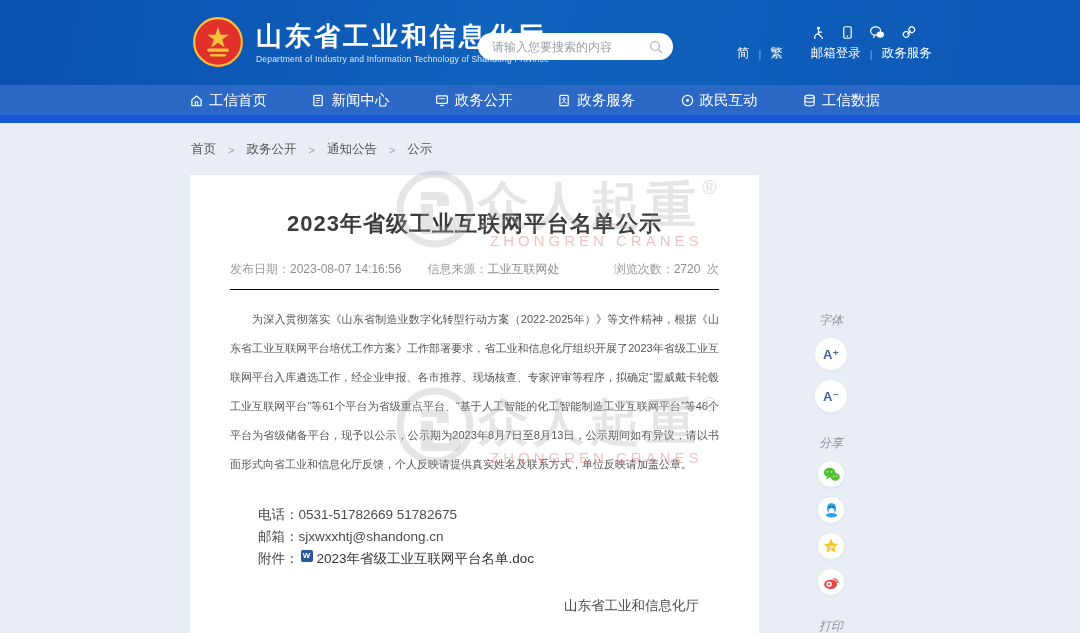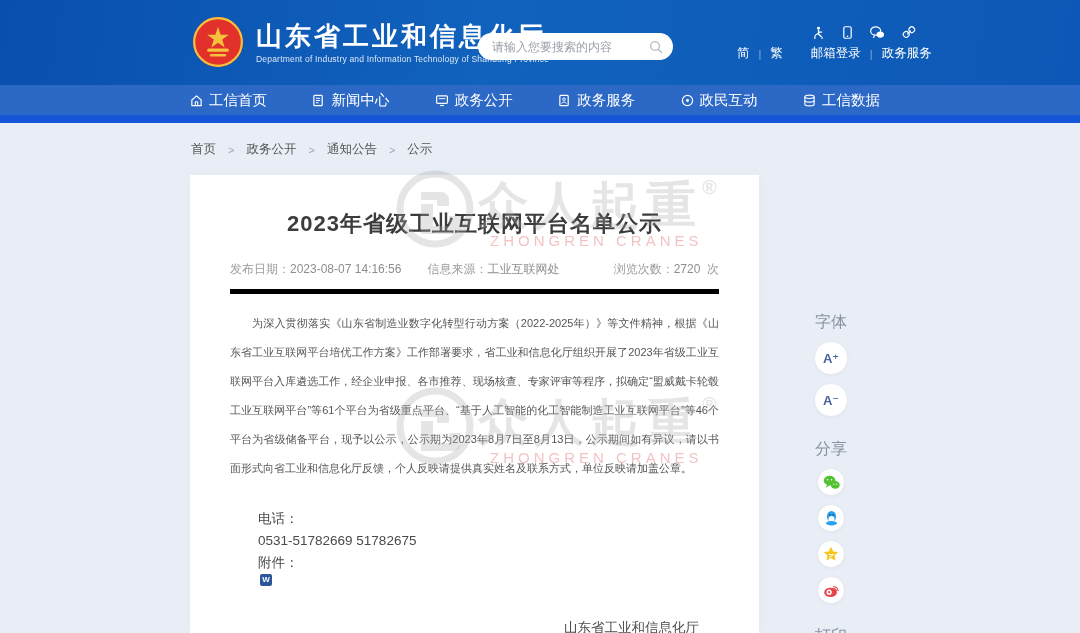--- a/index.html
+++ b/index.html
@@ -42,38 +42,38 @@
   .breadcrumb .bsep { color:#9aa; font-size:11px; }
   .breadcrumb span[data-interactable="true"] { cursor:pointer; }
 
   
   .card { position:absolute; left:190px; top:175px; width:569px; height:458px; background:#fff;
           box-shadow:0 0 10px rgba(30,60,120,.04); }
   .card-inner { padding:0 40px; }
   .article-title { margin-top:34px; text-align:center; font-size:22px; font-weight:bold; color:#3c3c3c;
                    letter-spacing:1px; }
   .meta { margin-top:22px; display:flex; justify-content:space-between; font-size:12px; color:#9c9c9c;
-          padding-bottom:11px; border-bottom:5px solid #000000; }
+          padding-bottom:11px; border-bottom:1px solid #000000; }
   .meta-left { display:flex; gap:26px; }
   .meta b { font-weight:normal; color:#8d8d8d; }
   .body-text { margin-top:15px; font-size:11px; color:#555; line-height:29px; text-indent:2em;
                text-align:justify; }
   .contacts { margin-top:25px; margin-left:28px; font-size:13.5px; color:#4a4a4a; }
-  .contact-line { line-height:22px; display:flex; align-items:flex-start;flex-direction:column; }
+  .contact-line { line-height:22px; display:flex; align-items:center; }
   .doc-icon { display:inline-flex; width:12px; height:12px; background:#2b579a; border-radius:2px;
               color:#fff; font-size:8px; font-weight:bold; align-items:center; justify-content:center;
               margin:0 4px 6px 2px; }
   .attachment-name { color:#333; cursor:pointer; }
   .signature { margin-top:24px; padding-right:20px; text-align:right; font-size:13.5px; color:#4a4a4a;
                line-height:24px; }
 
   
   .tools { position:absolute; left:802px; top:312px; width:58px; display:flex; flex-direction:column;
            align-items:center; }
-  .tool-label { font-size:16px; color:#8a93a3; margin-bottom:8px; }
+  .tool-label { font-size:12px; color:#8a93a3; margin-bottom:8px;font-style:italic; }
   .circle-btn { background:#fff; border:1px solid #e8eaf0; border-radius:50%; cursor:pointer;
                 display:flex; align-items:center; justify-content:center;
                 box-shadow:0 1px 3px rgba(40,70,130,.05); }
   .font-btn { width:34px; height:34px; color:#47639f; font-size:13px; font-weight:bold; margin-bottom:8px;
               font-family:inherit; }
   .share-btn { width:28px; height:28px; margin-bottom:8px; }
   .mt18 { margin-top:14px; }
 
   
   .wm { position:absolute; width:305px; height:90px; pointer-events:none; z-index:40; }
@@ -223,22 +223,27 @@
     </div>
 
     <p class="body-text" data-interactable="false">为深入贯彻落实《山东省制造业数字化转型行动方案（2022-2025年）》等文件精神，根据《山东省工业互联网平台培优工作方案》工作部署要求，省工业和信息化厅组织开展了2023年省级工业互联网平台入库遴选工作，经企业申报、各市推荐、现场核查、专家评审等程序，拟确定“盟威戴卡轮毂工业互联网平台”等61个平台为省级重点平台、“基于人工智能的化工智能制造工业互联网平台”等46个平台为省级储备平台，现予以公示，公示期为2023年8月7日至8月13日，公示期间如有异议，请以书面形式向省工业和信息化厅反馈，个人反映请提供真实姓名及联系方式，单位反映请加盖公章。</p>
 
     <div class="contacts" data-interactable="false">
       <div class="contact-line" data-interactable="false">
         <span>电话：</span>
           <span>0531-51782669 51782675</span>
       </div>
       <div class="contact-line" data-interactable="false">
+        <span>邮箱：</span>
+          <span>sjxwxxhtj@shandong.cn</span>
+      </div>
+      <div class="contact-line" data-interactable="false">
         <span>附件：</span>
         <span class="doc-icon" data-interactable="false">W</span>
+        <span class="attachment-name" data-interactable="true">2023年省级工业互联网平台名单.doc</span>
       </div>
     </div>
 
     <div class="signature" data-interactable="false">
       <div data-interactable="false">山东省工业和信息化厅</div>
 
     </div>
   </div>
 </div>
 

